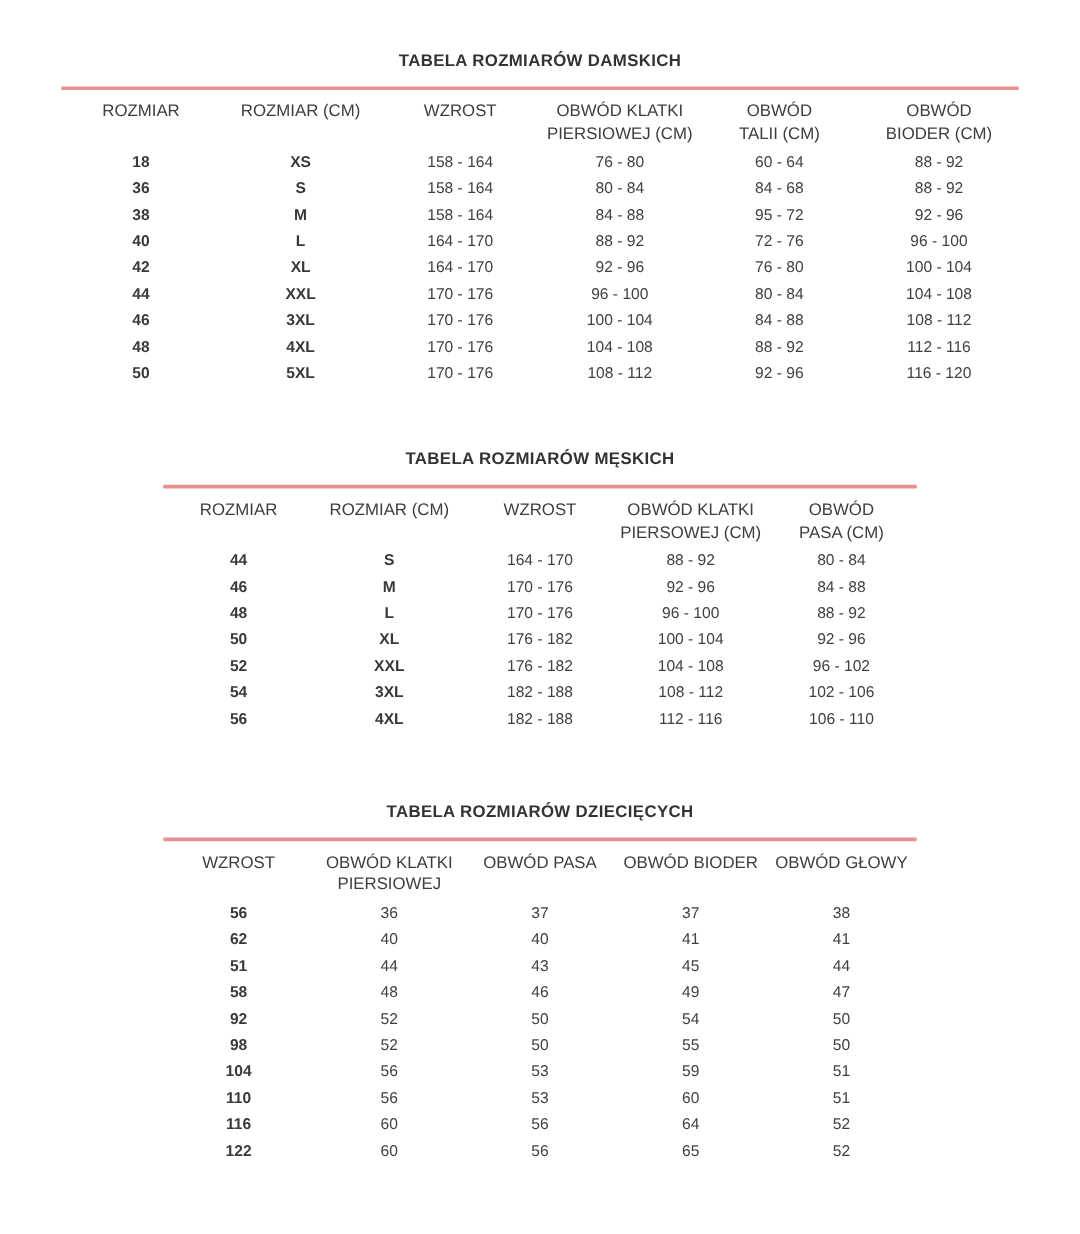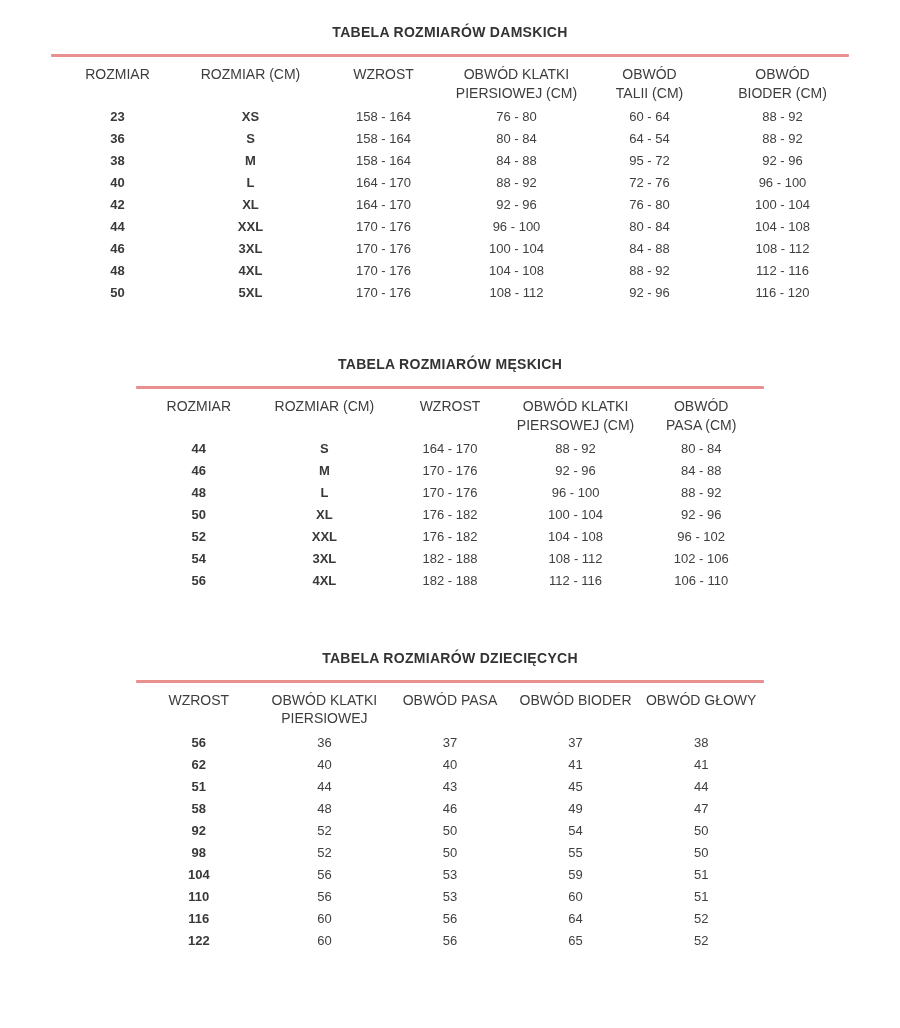--- a/index.html
+++ b/index.html
@@ -17,21 +17,21 @@
   .size-section {
     text-align: center;
   }
   .section-title {
     display: block;
     font-size: 14px;
     font-weight: bold;
     letter-spacing: 0.3px;
     color: #333333;
   }
-  #section-women .section-title  { padding-top: 24px; }
+  #section-women .section-title  { padding-top: 42px; }
   #section-men .section-title    { padding-top: 52px; }
   #section-children .section-title { padding-top: 58px; text-align: center; }
 
   .divider {
     height: 3px;
     border: none;
     margin: 14px auto 4px auto;
     background: #e89090;
     border-radius: 1px;
   }
@@ -88,33 +88,33 @@
           <th>OBWÓD KLATKI
 PIERSIOWEJ (CM)</th>
           <th>OBWÓD
 TALII (CM)</th>
           <th>OBWÓD
 BIODER (CM)</th>
         </tr>
       </thead>
       <tbody>
         <tr>
-          <td>23</td>
+          <td>18</td>
           <td>XS</td>
           <td>158 - 164</td>
           <td>76 - 80</td>
           <td>60 - 64</td>
           <td>88 - 92</td>
         </tr>
         <tr>
           <td>36</td>
           <td>S</td>
           <td>158 - 164</td>
           <td>80 - 84</td>
-          <td>64 - 54</td>
+          <td>84 - 68</td>
           <td>88 - 92</td>
         </tr>
         <tr>
           <td>38</td>
           <td>M</td>
           <td>158 - 164</td>
           <td>84 - 88</td>
           <td>95 - 72</td>
           <td>92 - 96</td>
         </tr>

